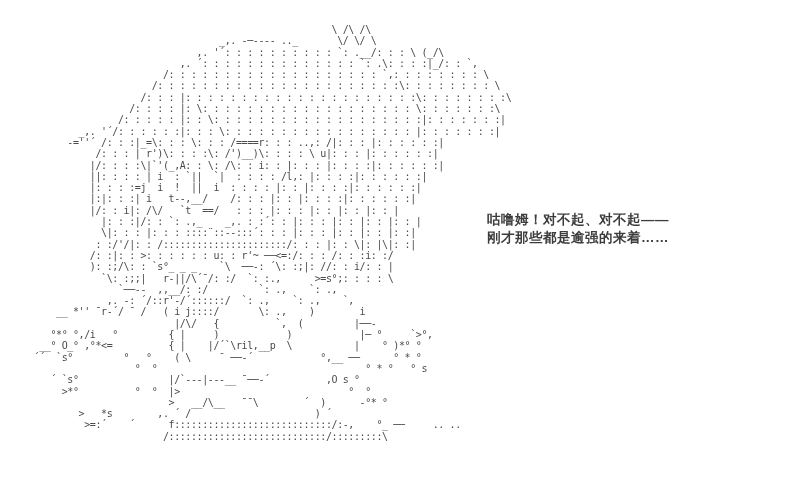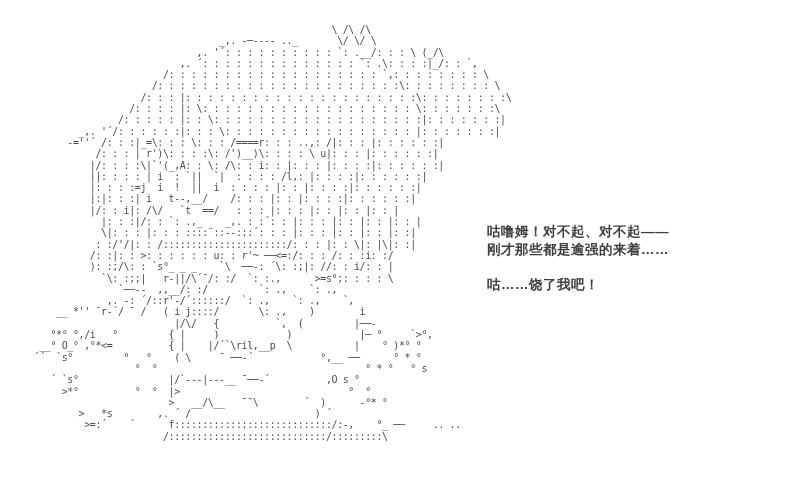--- a/index.html
+++ b/index.html
@@ -17,21 +17,21 @@
     font-size:10px;line-height:11.3px;letter-spacing:-0.4px;
     color:#4a4a4a;white-space:pre;
     -webkit-font-smoothing:antialiased;
   }
   #dialogue{
     position:absolute;left:487px;top:211px;width:230px;
     color:#3d3d3d;
     font-size:13.5px;line-height:17.5px;letter-spacing:0.5px;
     font-weight:bold;
   }
-  #dialogue p{margin:12px 0 18px 0;}
+  #dialogue p{margin:0 0 18px 0;}
   #dialogue p:last-child{margin-bottom:0;}
 </style>
 </head>
 <body>
 
 <div id="stage" style="background: rgb(255, 255, 255);">
   <pre id="aa" style="color: rgb(74, 74, 74);">                                                      \ /\ /\
                                   _,. -─---- .._       \/ \/ \
                               ,. '´: : : : : : : : : : `: .__/: : : \ (_/\
                            ,. ´: : : : : : : : : : : : : : `: .\: : : :|_/: : `,
@@ -63,15 +63,14 @@
  ´´  `s°         °   °    ( \     ¯ ──-´            °,__ ──      ° * °
                    °  °                                     ° * °   ° s
     ´ `s°                |/`---|---__ ¯──-´          ,O s °
       &gt;*°          °  °  |&gt;                              °  °
                          &gt;   __/\__   ¯¯\        ´  )      -°* °
          &gt;   *s        ,. ´ /                      ) ´
           &gt;=:´    ´      f::::::::::::::::::::::::::::/:-,    °_ ──     .. ..
                         /::::::::::::::::::::::::::::/:::::::::\</pre>
   <div id="dialogue" style="color: rgb(61, 61, 61);">
       <p>咕噜姆！对不起、对不起——<br>刚才那些都是逾强的来着……</p>
-      <p>咕……饶了我吧！</p>
     </div>
 </div>
 
 </body></html>

